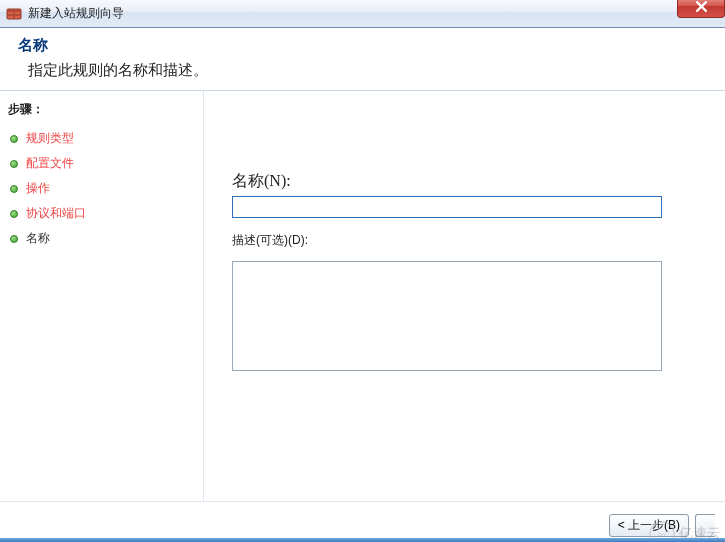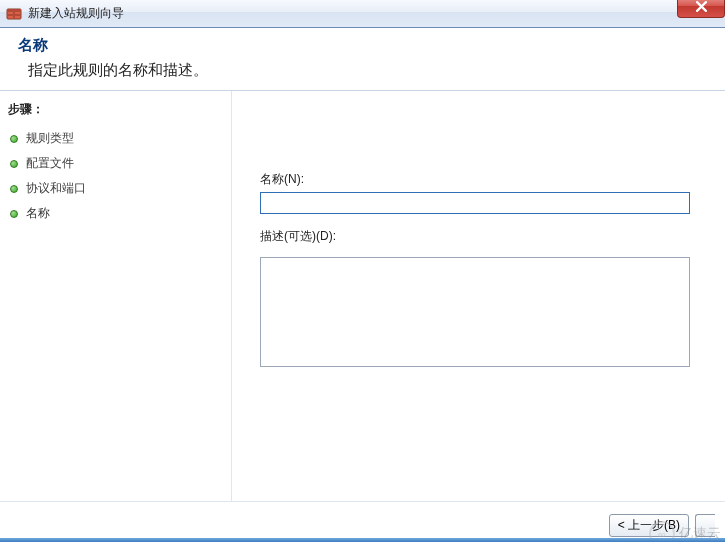--- a/index.html
+++ b/index.html
@@ -62,21 +62,21 @@
     color: #222;
     padding-left: 10px;
   }
   
   .main {
     display: flex;
     height: calc(542px - 28px - 56px - 48px);
     
   }
   .sidebar {
-    width: 232px;
+    width: 204px;
     background: #fff;
     border-right: 1px solid #dfe6ef;
     padding: 10px 8px;
   }
   .steps-header {
     font-size: 12px;
     font-weight: bold;
     color: #222;
     margin-bottom: 8px;
   }
@@ -88,34 +88,35 @@
     cursor: default;
   }
   .step-item .bullet {
     width: 8px; height: 8px;
     border-radius: 50%;
     background: radial-gradient(circle at 30% 30%, #9fe08e, #3fa52c);
     border: 1px solid #2e7a20;
     margin-right: 8px;
     flex-shrink: 0;
   }
-  .step-link { color: #404040; }
+  .step-link { color: #ef4444; }
   .step-current { color: #333; }
   
   .content {
     flex: 1;
     padding: 18px 28px;
     background: #fff;
     position: relative;
   }
   .field-block { margin-top: 62px; }
   .field-label {
-    font-size: 12px;
+    font-size: 16px;
     color: #222;
     margin-bottom: 4px;
+    font-family: Liberation Serif, serif;
   }
   .text-input {
     width: 430px;
     height: 22px;
     border: 1px solid #2f6fb7;
     padding: 2px 4px;
     font-size: 12px;
     outline: none;
     background: #fff;
   }
@@ -225,20 +226,24 @@
     <div class="step-item">
       <span class="bullet"></span>
       <span class="step-link">规则类型</span>
     </div>
     <div class="step-item">
       <span class="bullet"></span>
       <span class="step-link">配置文件</span>
     </div>
     <div class="step-item">
       <span class="bullet"></span>
+      <span class="step-link">操作</span>
+    </div>
+    <div class="step-item">
+      <span class="bullet"></span>
       <span class="step-link">协议和端口</span>
     </div>
     <div class="step-item">
       <span class="bullet"></span>
       <span class="step-current">名称</span>
     </div>
   </div>
 
   <div class="content">
     <div class="field-block">

